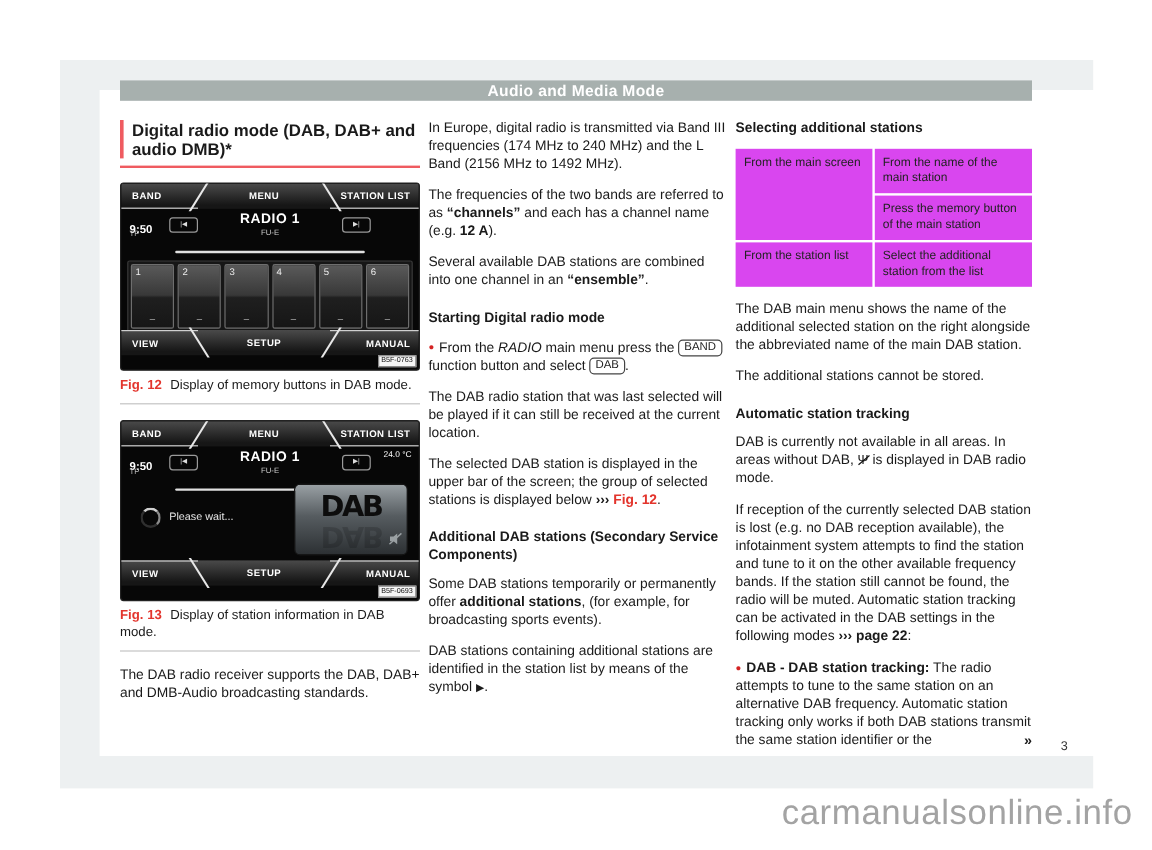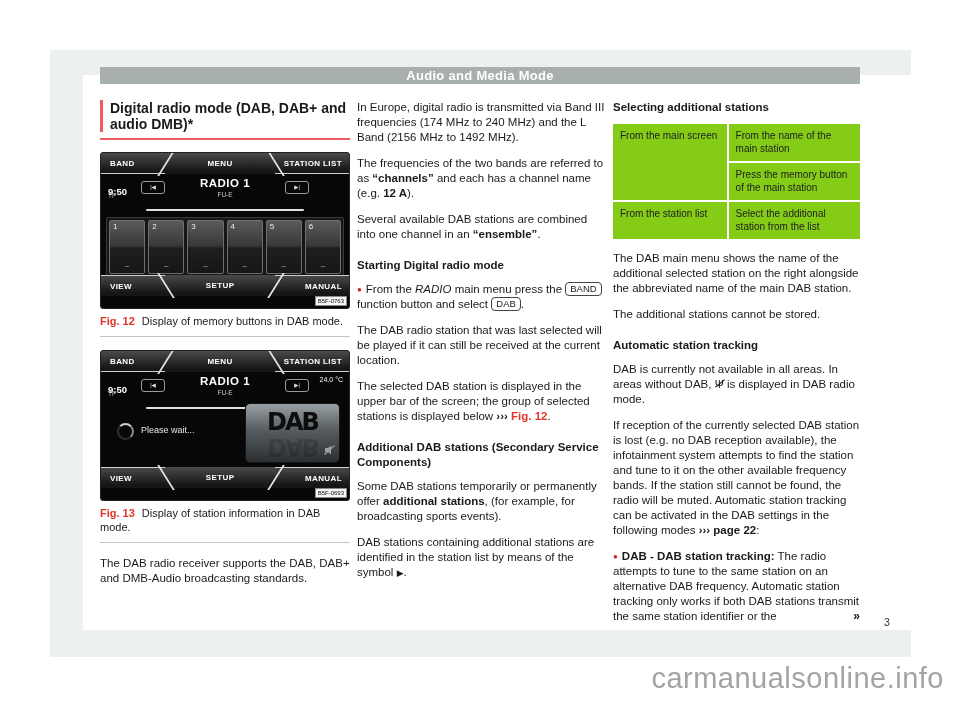--- a/index.html
+++ b/index.html
@@ -65,21 +65,21 @@
        font-weight:900;font-size:24px;line-height:24px;letter-spacing:-2px;color:#000;transform:scaleY(-1);opacity:.16;}
   .mute-icon{position:absolute;right:4px;bottom:3px;}
   .figcode{position:absolute;right:2px;bottom:2px;background:#f5f5f5;color:#111;font-size:6px;line-height:8px;
        padding:0 2px;border:1px solid #888;}
   .caption{font-size:11px;line-height:14px;margin-top:5px;padding-bottom:8px;border-bottom:1px solid #c4c4c4;}
   .figref{color:#e3342c;font-weight:bold;margin-right:7px;}
   .red-dot{color:#d42323;font-size:8px;margin-right:4px;vertical-align:1px;}
   .keycap{display:inline-block;border:1px solid #444;border-radius:4px;padding:0 4px;font-size:9.5px;
        line-height:12px;white-space:nowrap;position:relative;top:-1px;}
   .dtable{display:grid;grid-template-columns:46% 1fr;gap:2px;margin:8px 0 12px 0;font-size:10px;line-height:13px;}
-  .cell{background:#84cc16;padding:5px 7px 6px 7px;color:#222;}
+  .cell{background:#d946ef;padding:5px 7px 6px 7px;color:#222;}
   .cell.span2{grid-row:1 / span 2;grid-column:1;}
   .ant{position:relative;display:inline-block;font-size:11px;}
   .ant::after{content:"";position:absolute;left:-1px;top:6px;width:12px;height:1px;background:#111;transform:rotate(-40deg);}
   .lastp{position:relative;margin-bottom:0;}
   .cont{position:absolute;right:0;bottom:0;font-weight:bold;font-size:12px;}
   .page-num{position:absolute;left:884px;top:616px;font-size:10.5px;color:#333;}
   .watermark{position:absolute;right:16px;top:662px;font-size:29px;color:#a3a3a3;letter-spacing:.5px;}
   .tri{font-size:9px;}
 </style>
 </head>

